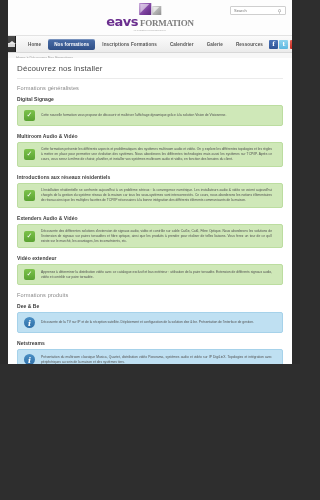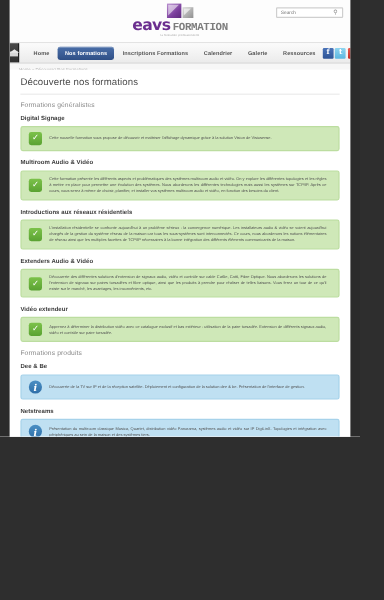--- a/index.html
+++ b/index.html
@@ -81,21 +81,21 @@
     margin-top: 0px;
   }
   .logo-eavs {
     font-size: 13px; font-weight: bold; letter-spacing: -0.5px;
     color: #6b2f8f; line-height: 1;
     font-family: "DejaVu Sans", sans-serif;
   }
   .logo-formation {
     font-size: 9px; font-weight: bold; letter-spacing: -0.3px;
     color: #7d7d7d; line-height: 1;
-    font-family: Liberation Mono, monospace;
+    font-family: Liberation Serif, serif;
   }
   .logo-tag {
     font-size: 2.2px; color: #9a9a9a; letter-spacing: .2px;
     margin-top: 1px;
   }
 
   .search-wrap {
     position: absolute;
     right: 6px; top: 6px;
     width: 56px; height: 9px;
@@ -319,21 +319,21 @@
         <span class="soc soc-tw">t</span>
         <span class="soc soc-yt"></span>
       </div>
     </div>
 
     <div class="breadcrumb">Home » Découvrez Nos Formations</div>
 
     <div class="content">
       <div class="content-inner">
 
-        <div class="page-title">Découverte nos formations</div>
+        <div class="page-title">Découvrez nos installer</div>
 
         <div class="section-title">Formations généralistes</div>
 
         <div class="course-title">Digital Signage</div>
         <div class="alert alert-success">
           <span class="alert-icon icon-check">✓</span>
           <span class="alert-text">Cette nouvelle formation vous propose de découvrir et maîtriser l'affichage dynamique grâce à la solution Vision de Visiosense.</span>
         </div>
 
         <div class="course-title">Multiroom Audio &amp; Vidéo</div>

